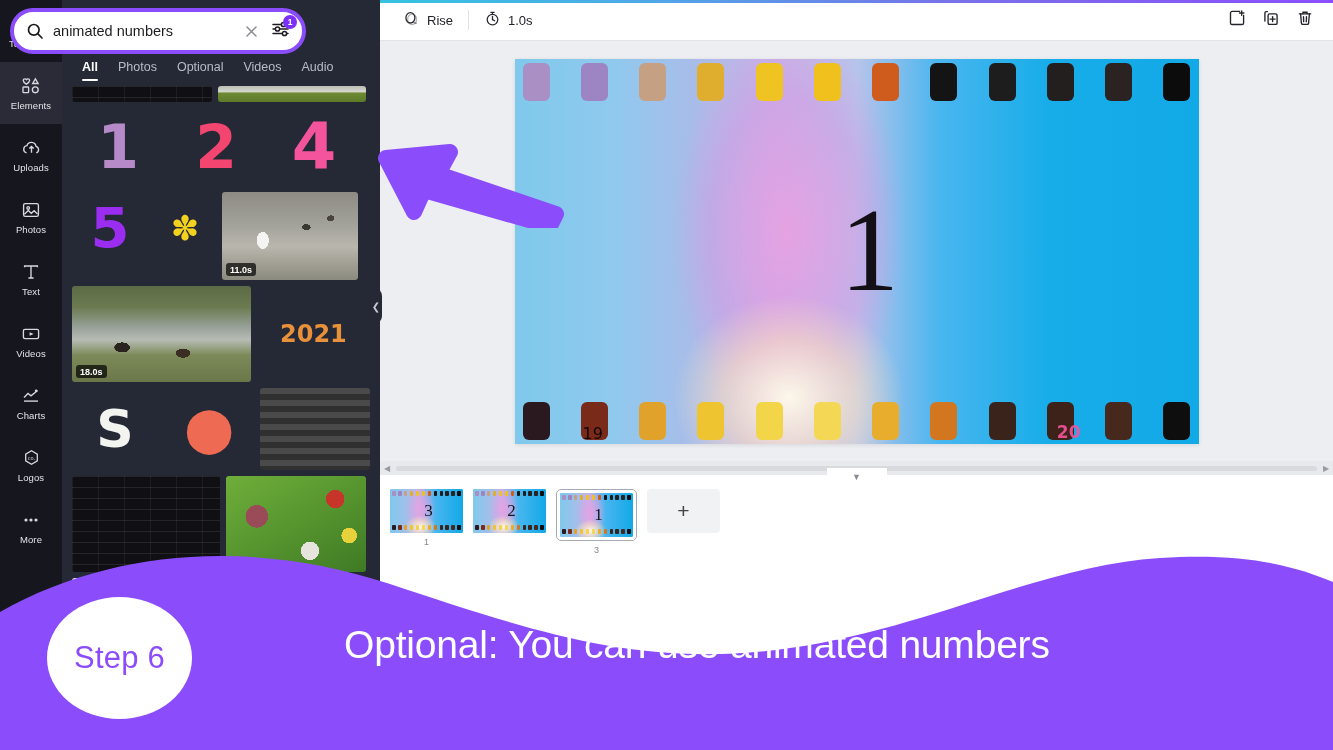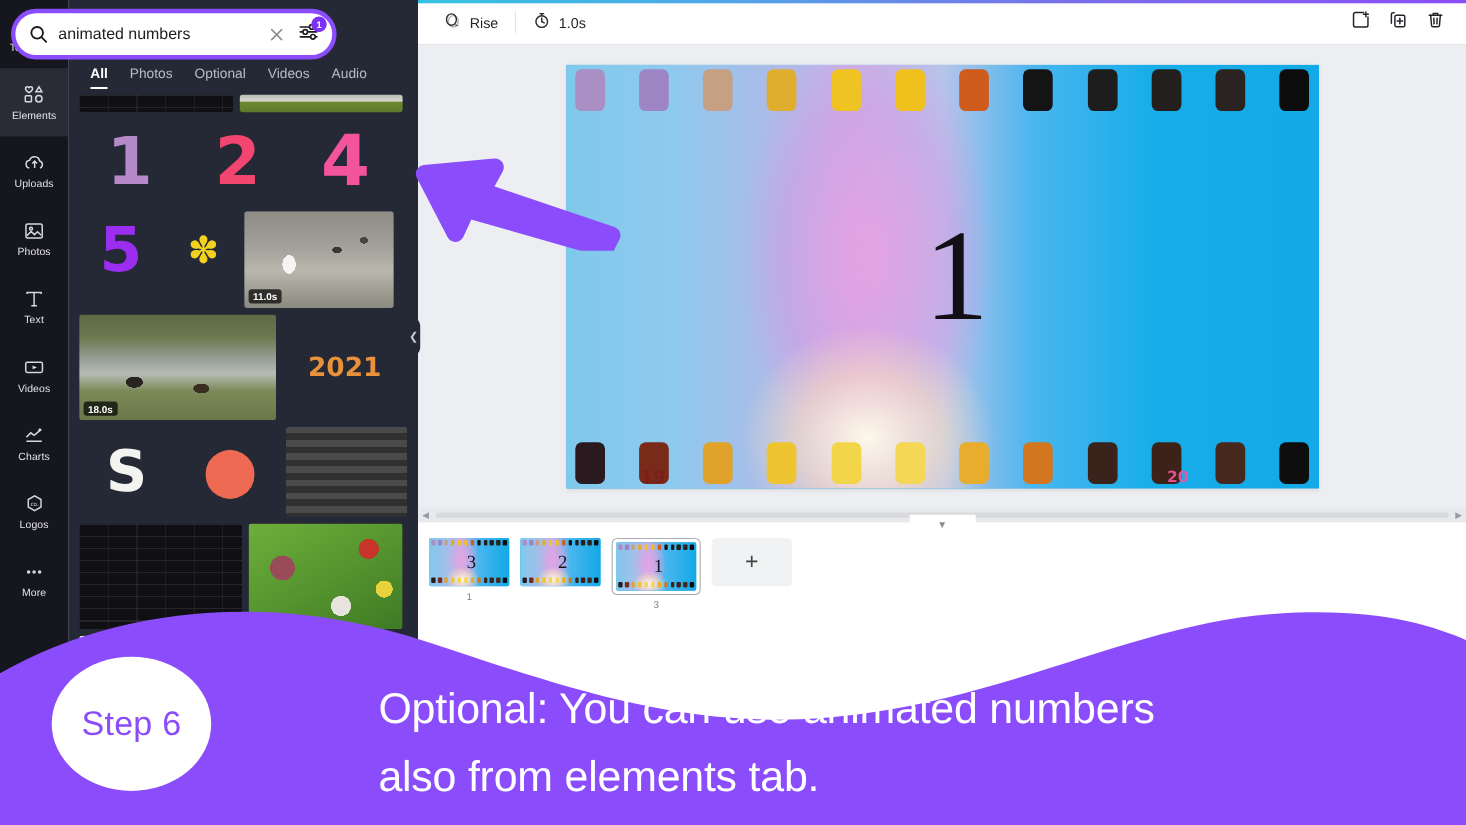--- a/index.html
+++ b/index.html
@@ -265,27 +265,27 @@
     transform: translateY(-50%);
     text-align: center;
     font-family: "Liberation Serif", serif;
     font-size: 118px;
     color: #121016;
     line-height: 1;
     margin-left: 26px;
   }
   .canvas-pinktext {
     position: absolute; right: 118px; bottom: 2px;
-    color: #f4549c; font-size: 14px; font-weight: bold;
+    color: #f4549c; font-size: 17px; font-weight: bold;
     font-family: "DejaVu Sans", sans-serif;
     opacity: .9;
   }
   .canvas-pinktext2 {
     position: absolute; left: 68px; bottom: 1px;
-    color: #7f1d1d; font-size: 16px; font-weight: bold;
+    color: #000000; font-size: 16px; font-weight: normal;
     font-family: "DejaVu Sans", sans-serif;
     opacity: .85;
   }
 
   
   .scroll-strip {
     position: absolute; left: 0; top: 461px;
     width: 953px; height: 14px;
     background: #e8e9ed;
     display: flex; align-items: center;
@@ -847,16 +847,15 @@
   <svg class="wave" viewBox="0 0 1333 230" preserveAspectRatio="none">
     <path d="M0 92 C 110 30, 250 18, 390 64 C 530 110, 640 150, 790 128 C 930 108, 1040 46, 1160 38 C 1250 32, 1300 48, 1333 62 L1333 230 L0 230 Z" fill="#8b4dfc"></path>
   </svg>
 
   <div class="step-badge">
     <span class="step-text">Step 6</span>
   </div>
 
   <div class="caption">
     <div>Optional: You can use animated numbers</div>
-    <div>also from elements tab.</div>
   </div>
 
 </div>
 
 </body></html>

